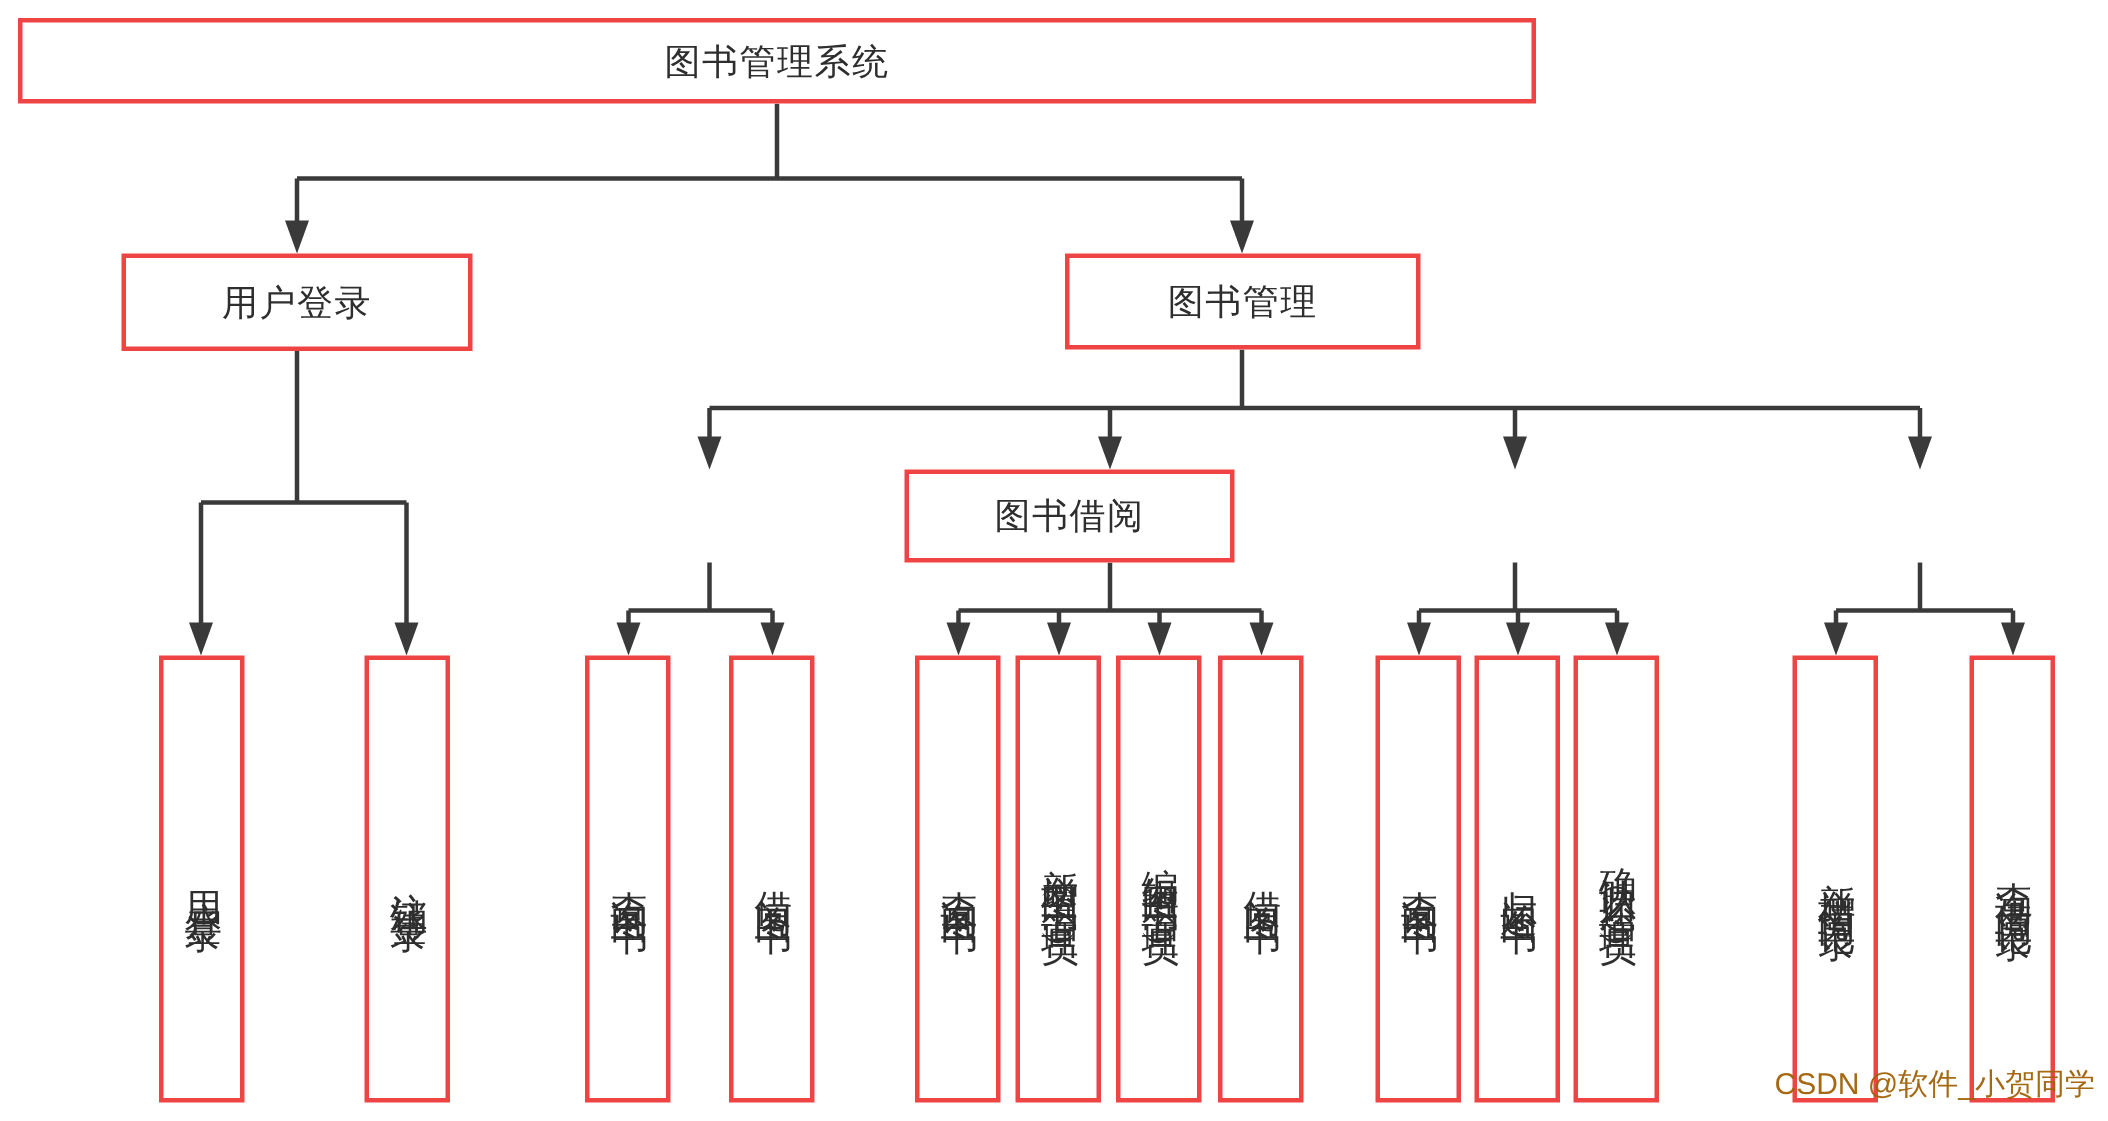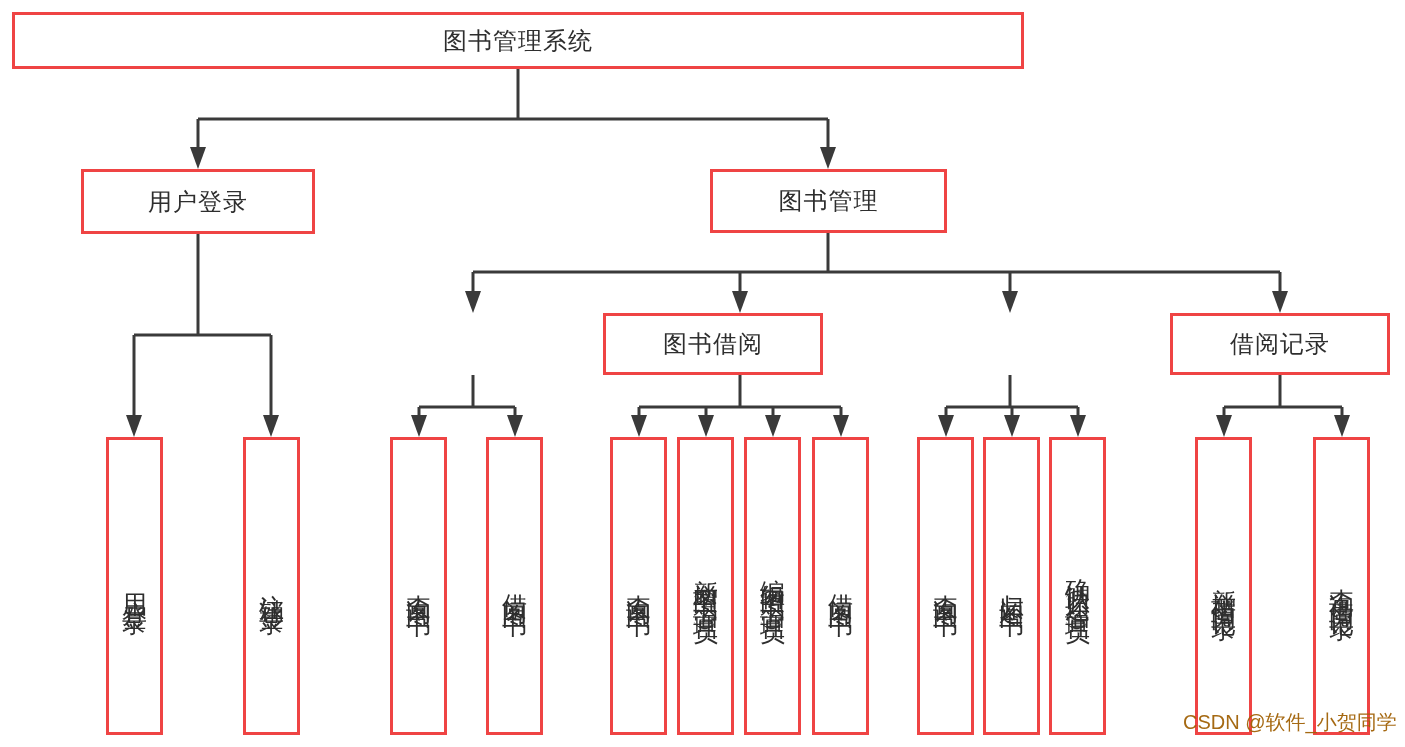--- a/index.html
+++ b/index.html
@@ -122,21 +122,20 @@
       <polygon points="1334,415 1350,415 1342,437" stroke="none"></polygon>
     </g>
   </svg>
 
   <div class="box h" style="left:12px; top:12px; width:1012px; height:57px;">图书管理系统</div>
 
   <div class="box h" style="left:81px; top:169px; width:234px; height:65px;">用户登录</div>
   <div class="box h" style="left:710px; top:169px; width:237px; height:64px;">图书管理</div>
 
   <div class="box h" style="left:603px; top:313px; width:220px; height:62px;">图书借阅</div>
-  <div class="box h" style="left:1170px; top:313px; width:220px; height:62px;">借阅记录</div>
 
   <div class="box v" style="left:106px; top:437px; width:57px; height:298px;">用户登录</div>
   <div class="box v" style="left:243px; top:437px; width:57px; height:298px;">注销登录</div>
 
   <div class="box v" style="left:390px; top:437px; width:57px; height:298px;">查询图书</div>
   <div class="box v" style="left:486px; top:437px; width:57px; height:298px;">借阅图书</div>
 
   <div class="box v" style="left:610px; top:437px; width:57px; height:298px;">查询图书</div>
   <div class="box v" style="left:677px; top:437px; width:57px; height:298px;">新增图书（管理员）</div>
   <div class="box v" style="left:744px; top:437px; width:57px; height:298px;">编辑图书（管理员）</div>

